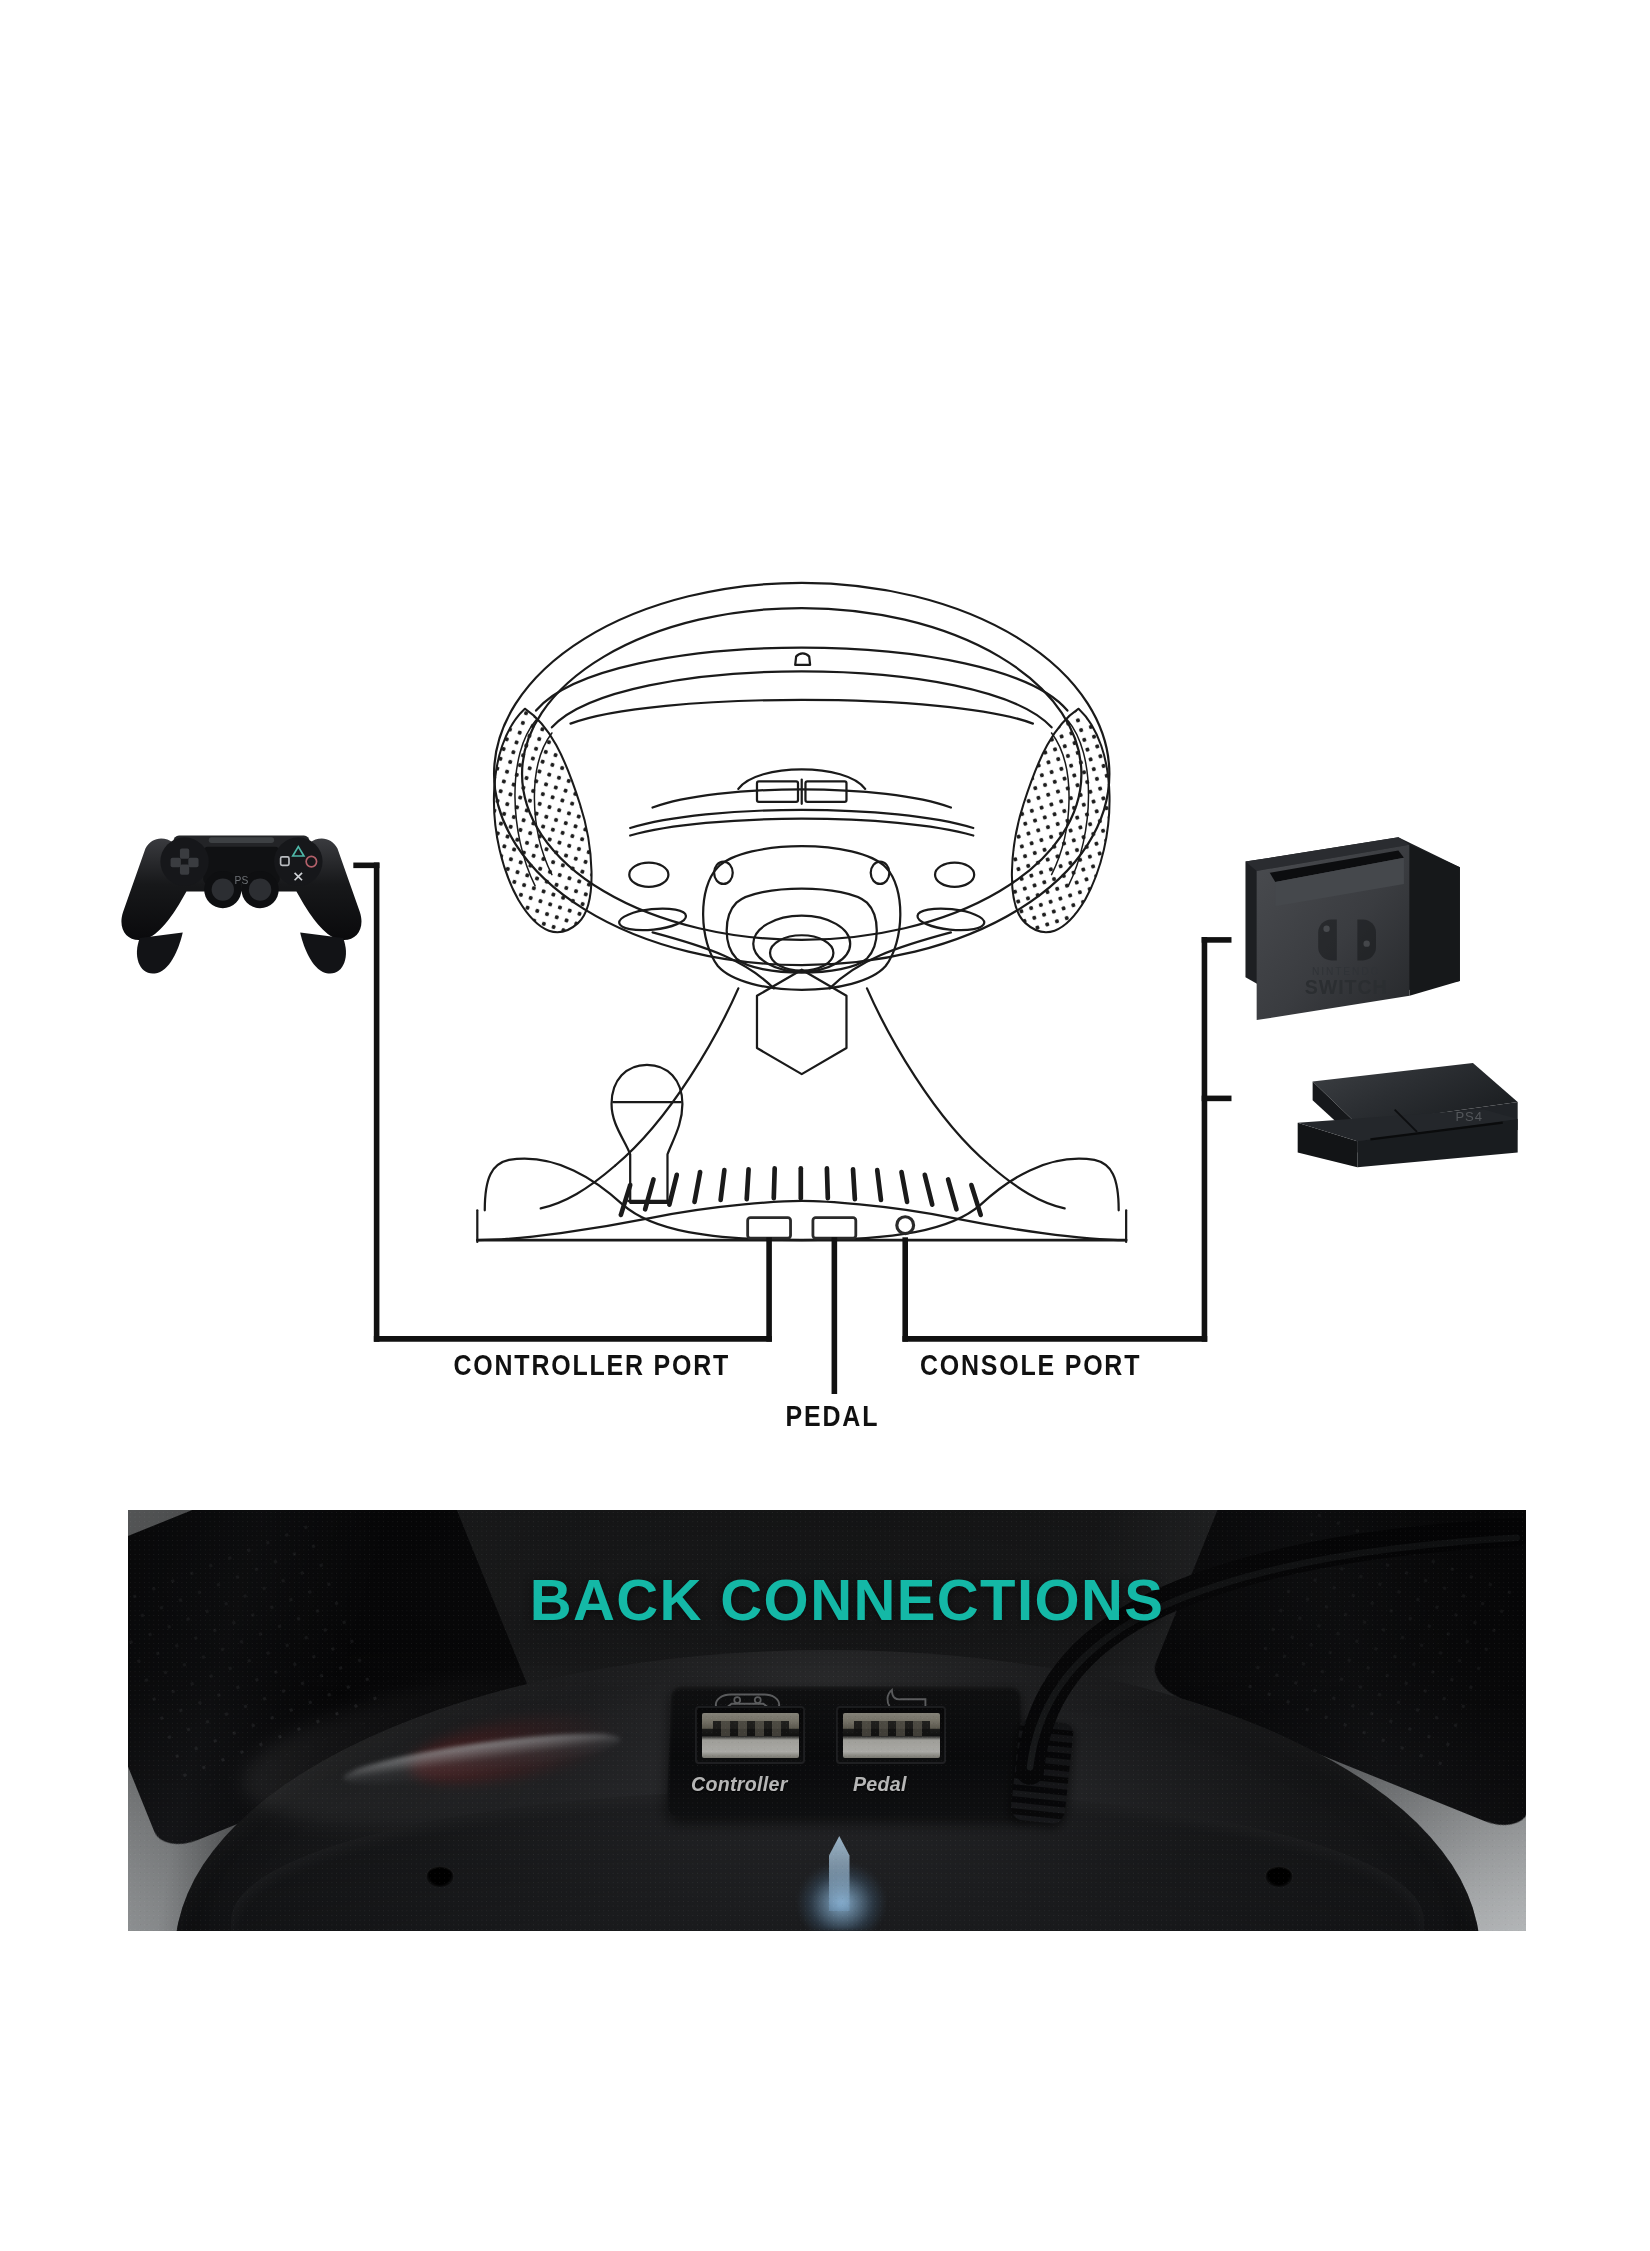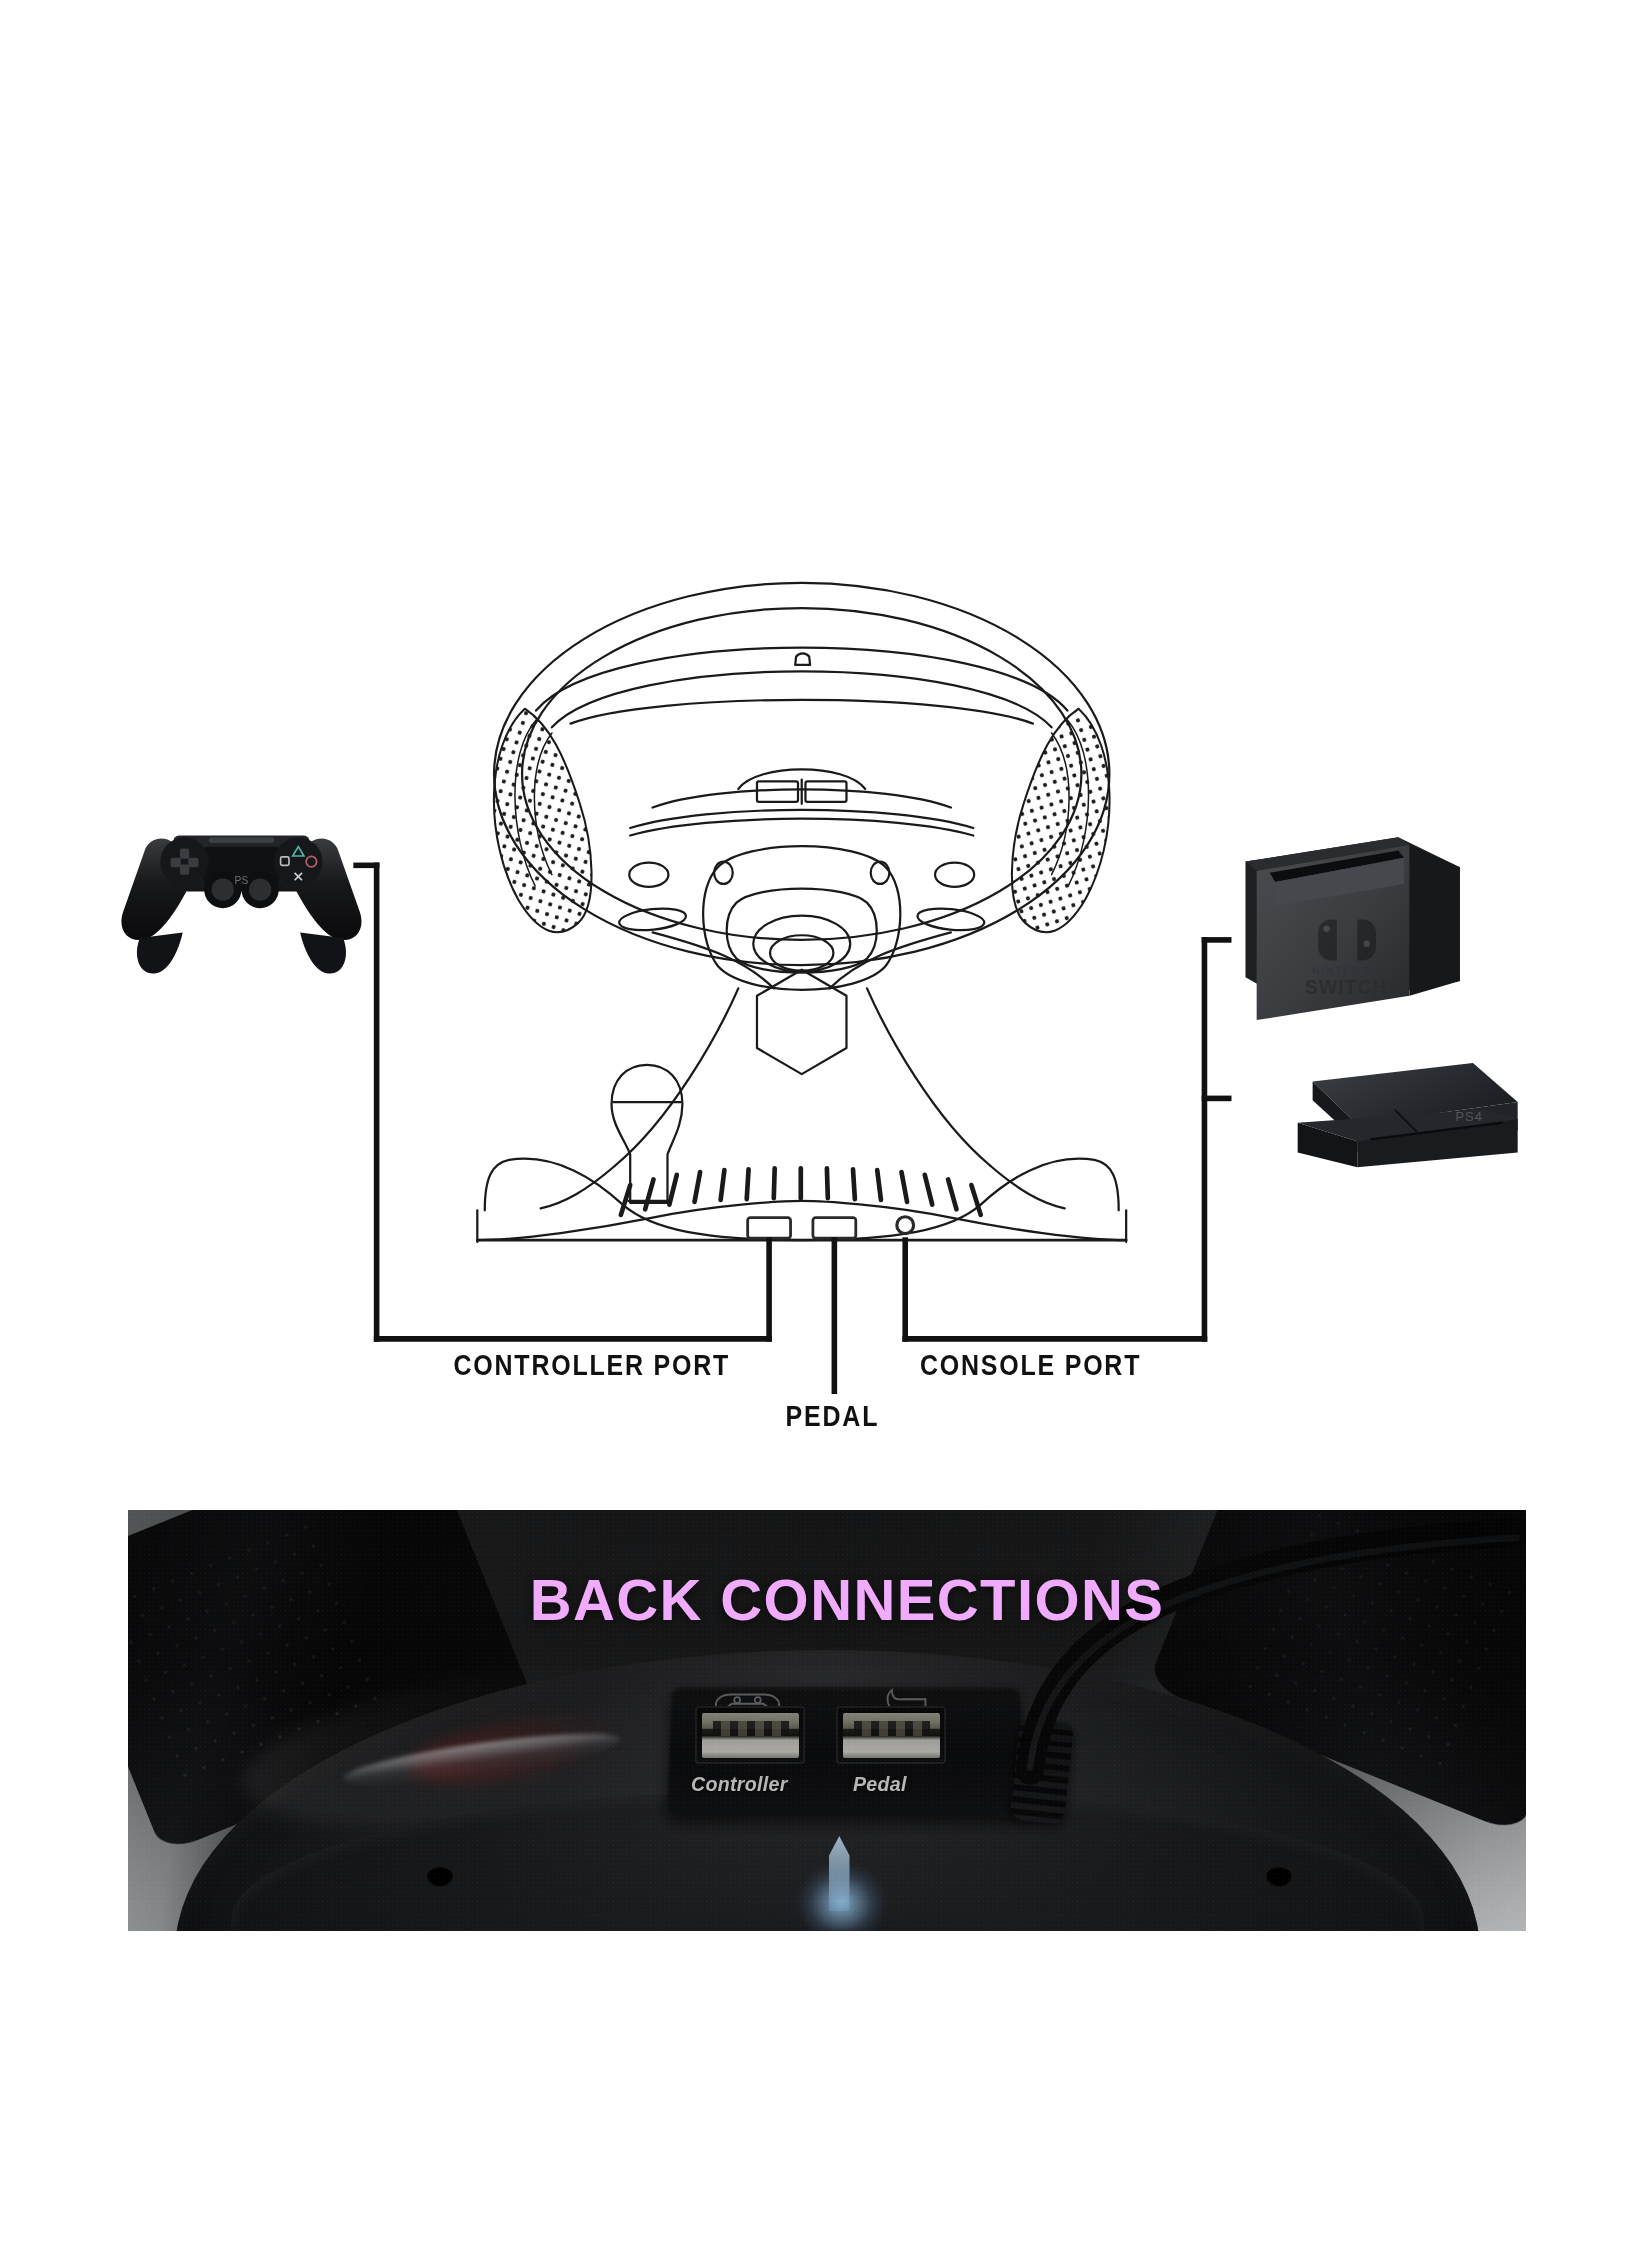--- a/index.html
+++ b/index.html
@@ -110,21 +110,21 @@
   #blue-blade{left:701px;top:326px;width:20.5px;height:75px;
       background:linear-gradient(180deg,rgba(185,215,238,.95),rgba(120,165,205,.35));
       clip-path:polygon(50% 0,100% 26%,100% 100%,0 100%,0 26%);filter:blur(0.7px);}
 
   
   #photo-grain{inset:0;opacity:.16;
       background-image:radial-gradient(circle,rgba(255,255,255,.45) 0.6px,transparent 0.7px),
                        radial-gradient(circle,rgba(0,0,0,.4) 0.6px,transparent 0.7px);
       background-size:4.7px 4.7px,6.5px 6.5px;background-position:0 0,2.8px 1.9px;}
 
-  #photo-title{position:absolute;left:0;right:0;top:56px;text-align:center;color:#f0abfc;
+  #photo-title{position:absolute;left:0;right:0;top:56px;text-align:center;color:#14b8a6;
       font-size:58px;font-weight:700;letter-spacing:1.4px;
       font-family:"Liberation Sans",sans-serif;text-shadow:0 1.9px 9.3px rgba(0,0,0,.55);margin-left:40px;}
 </style>
 </head>
 <body>
 
 <div class="stage">
 
   <div id="diagram-panel">
 

